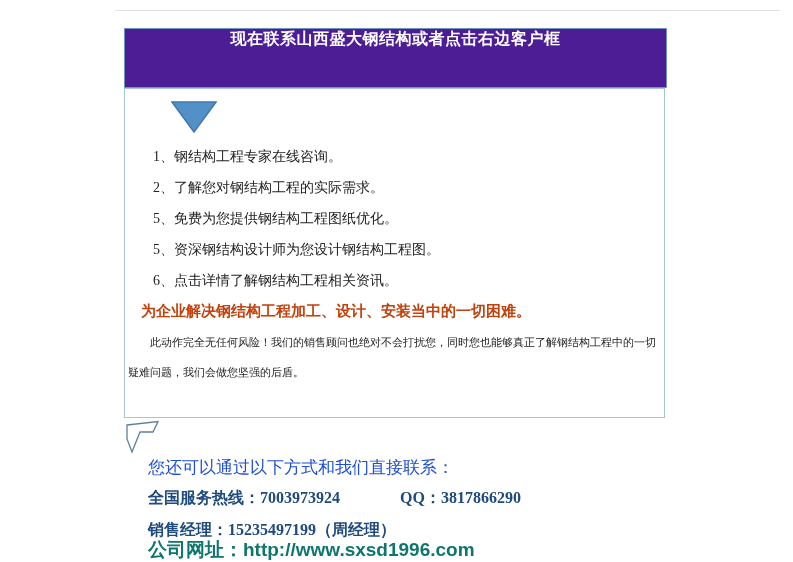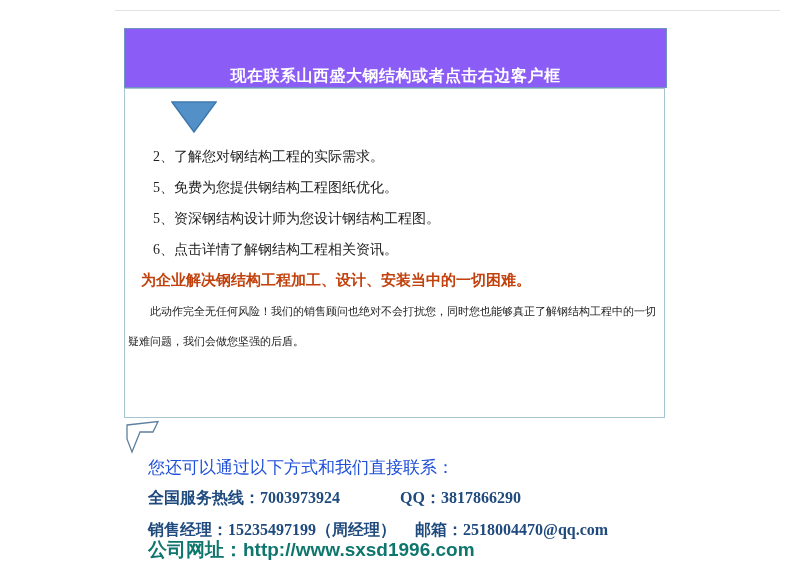--- a/index.html
+++ b/index.html
@@ -2,22 +2,22 @@
 <html><head>
 <meta charset="utf-8">
 <style>
   html,body{margin:0;padding:0;background:#ffffff;}
   body{font-family:"Liberation Serif","DejaVu Serif",serif;}
   .page{position:relative;width:793px;height:562px;background:#ffffff;overflow:hidden;}
 
   .top-rule{position:absolute;left:115px;top:10px;width:665px;height:1px;background:#e2e2e2;}
 
   .banner{position:absolute;left:124px;top:28px;width:541px;height:58px;
-          background:#8b5cf6;border:1px solid #6f94c4;
-          display:flex;align-items:flex-end;justify-content:center;}
+          background:#4c1d95;border:1px solid #6f94c4;
+          display:flex;align-items:flex-start;justify-content:center;}
   .banner-title{color:#ffffff;font-size:16px;font-weight:bold;letter-spacing:0.5px;}
 
   .content-box{position:absolute;left:124px;top:88px;width:539px;height:328px;
                background:#ffffff;border:1px solid #a7c4d2;box-sizing:content-box;}
   .tri-wrap{margin:12px 0 0 46px;width:46px;height:32px;line-height:0;}
   .steps{margin-top:8px;padding-left:28px;}
   .step{font-size:14px;color:#222222;line-height:31px;white-space:nowrap;}
   .bold-line{margin-top:3px;padding-left:16px;font-size:15px;font-weight:bold;color:#c2410c;line-height:24px;white-space:nowrap;}
   .reassure{margin-top:4px;padding:0 3px;font-size:11px;color:#222222;line-height:30px;text-indent:2em;}
 
@@ -46,20 +46,21 @@
   </div>
 
   <div class="content-box">
     <div class="tri-wrap">
       <svg width="46" height="32" viewBox="0 0 46 32">
         <polygon points="1,1 45,1 23,31" fill="#5490c8" stroke="#3e78ae" stroke-width="1.5"></polygon>
       </svg>
     </div>
 
     <div class="steps">
+      <div class="step">1、钢结构工程专家在线咨询。</div>
       <div class="step">2、了解您对钢结构工程的实际需求。</div>
       <div class="step">5、免费为您提供钢结构工程图纸优化。</div>
       <div class="step">5、资深钢结构设计师为您设计钢结构工程图。</div>
       <div class="step">6、点击详情了解钢结构工程相关资讯。</div>
     </div>
 
     <div class="bold-line">为企业解决钢结构工程加工、设计、安装当中的一切困难。</div>
 
     <div class="reassure">此动作完全无任何风险！我们的销售顾问也绝对不会打扰您，同时您也能够真正了解钢结构工程中的一切疑难问题，我们会做您坚强的后盾。</div>
   </div>
@@ -77,21 +78,18 @@
   </div>
 
   <div class="contact-line qq">
     <span>QQ：</span><span>3817866290</span>
   </div>
 
   <div class="contact-line manager">
     <span>销售经理：</span><span>15235497199（周经理）</span>
   </div>
 
-  <div class="contact-line email">
-    <span>邮箱：</span><span>2518004470@qq.com</span>
-  </div>
 
   <div class="website">
     <span>公司网址：</span><span>http://www.sxsd1996.com</span>
   </div>
 
 </div>
 
 </body></html>

